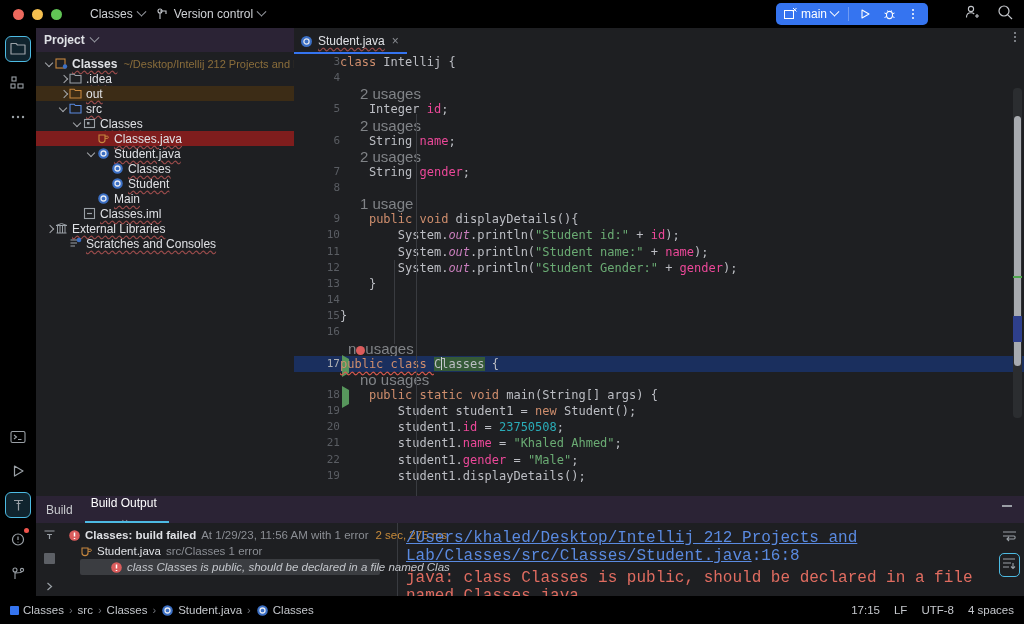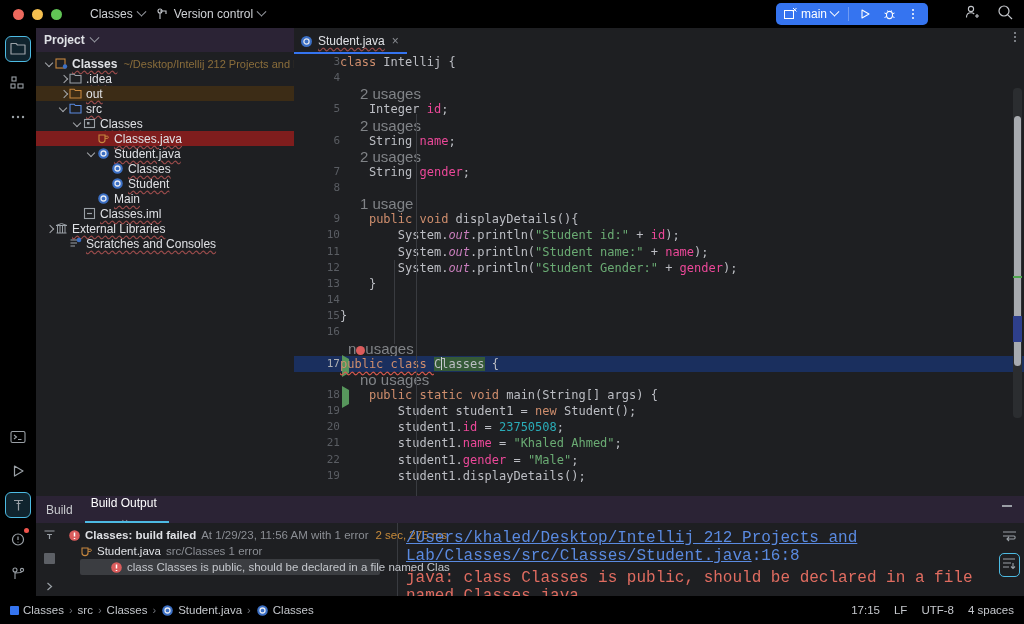--- a/index.html
+++ b/index.html
@@ -528,21 +528,21 @@
             <span class="amber" style="margin-left: 7px;">2 sec, 275 ms</span>
           </div>
           <div class="brow" style="padding-left: 18px;">
             <svg class="ico" viewBox="0 0 13 13">
               <path d="M2 3 L2 8 C2 9.6 3.4 10.6 5 10.6 C6.6 10.6 8 9.6 8 8 L8 3 Z" fill="none" stroke="#c7883f" stroke-width="1.1"></path>
               <path d="M8 4.2 L10.5 4.2 C11.6 4.2 11.6 6.4 10.5 6.4 L8 6.4" fill="none" stroke="#c7883f" stroke-width="1"></path>
             </svg>
             <span style="margin-left: 4px;">Student.java</span>
             <span class="dim" style="margin-left: 5px;">src/Classes 1 error</span>
           </div>
-          <div class="brow e" style="padding-left: 30px;">
+          <div class="brow e" style="padding-left: 30px; font-style: italic;">
             <svg class="ico" viewBox="0 0 13 13">
               <circle cx="6.5" cy="6.5" r="5.3" fill="#db5c5c"></circle>
               <path d="M6.5 3.4 L6.5 7.4 M6.5 8.9 L6.5 9.9" stroke="#fff" stroke-width="1.5"></path>
             </svg>
             <span style="margin-left: 4px; color: rgb(196, 199, 204);">class Classes is public, should be declared in a file named Clas</span>
           </div>
         </div>
 
       <div class="bout">
         <div>

